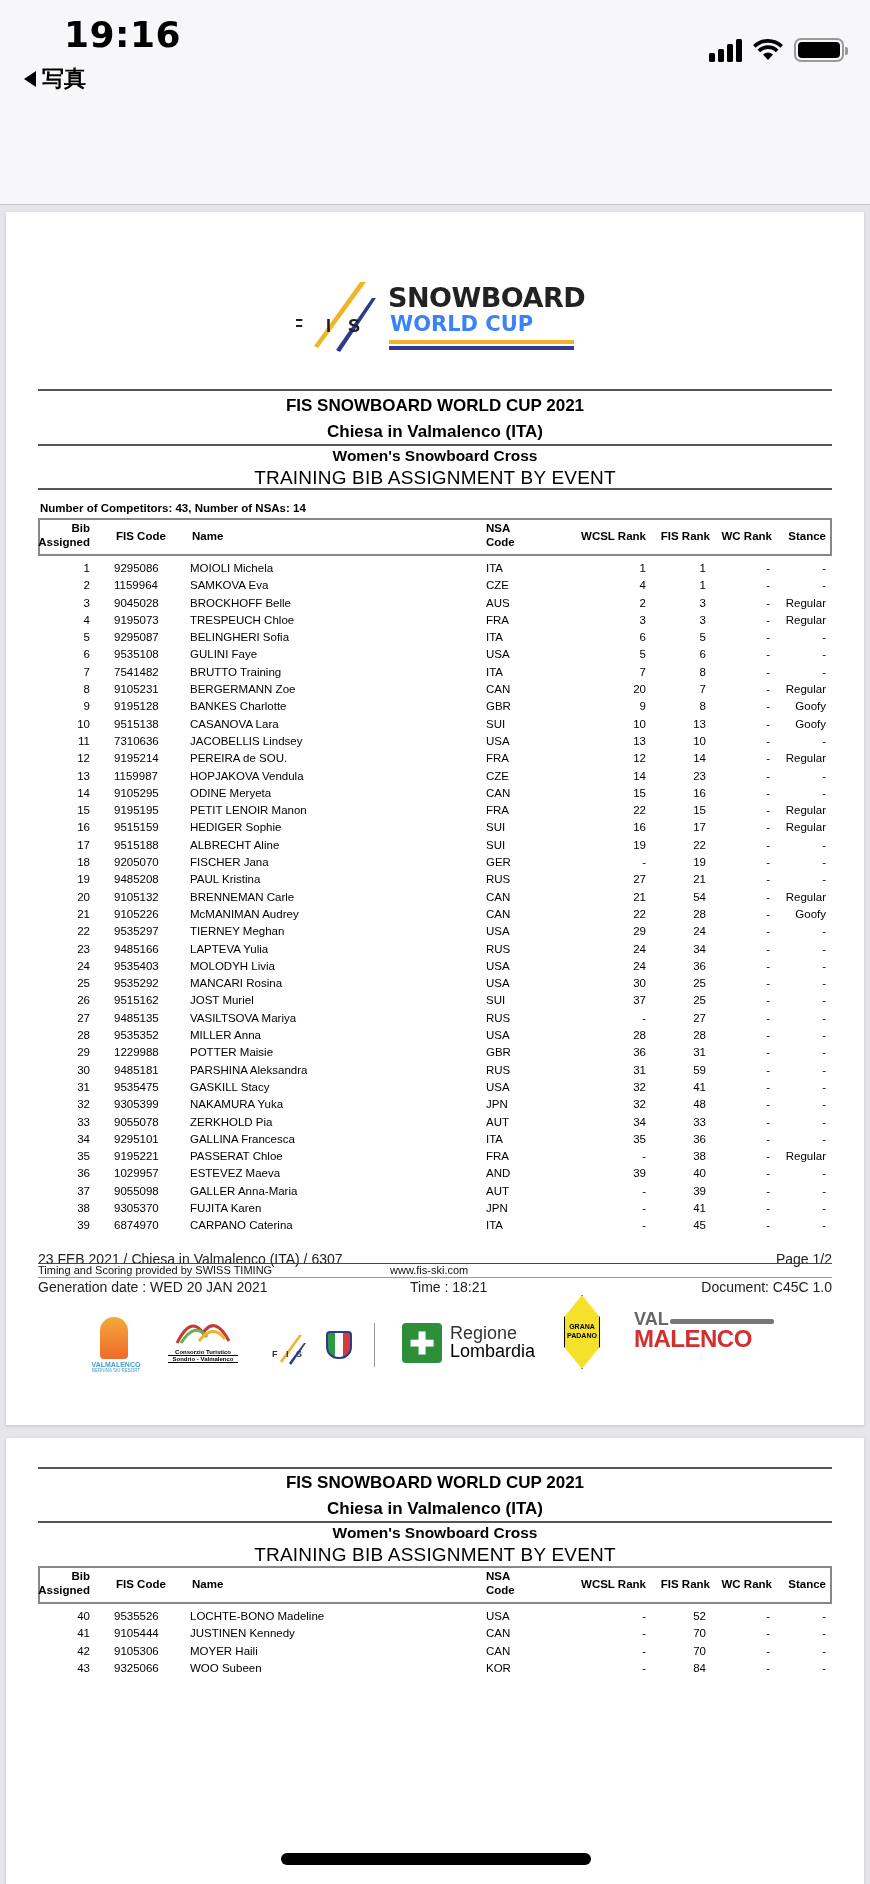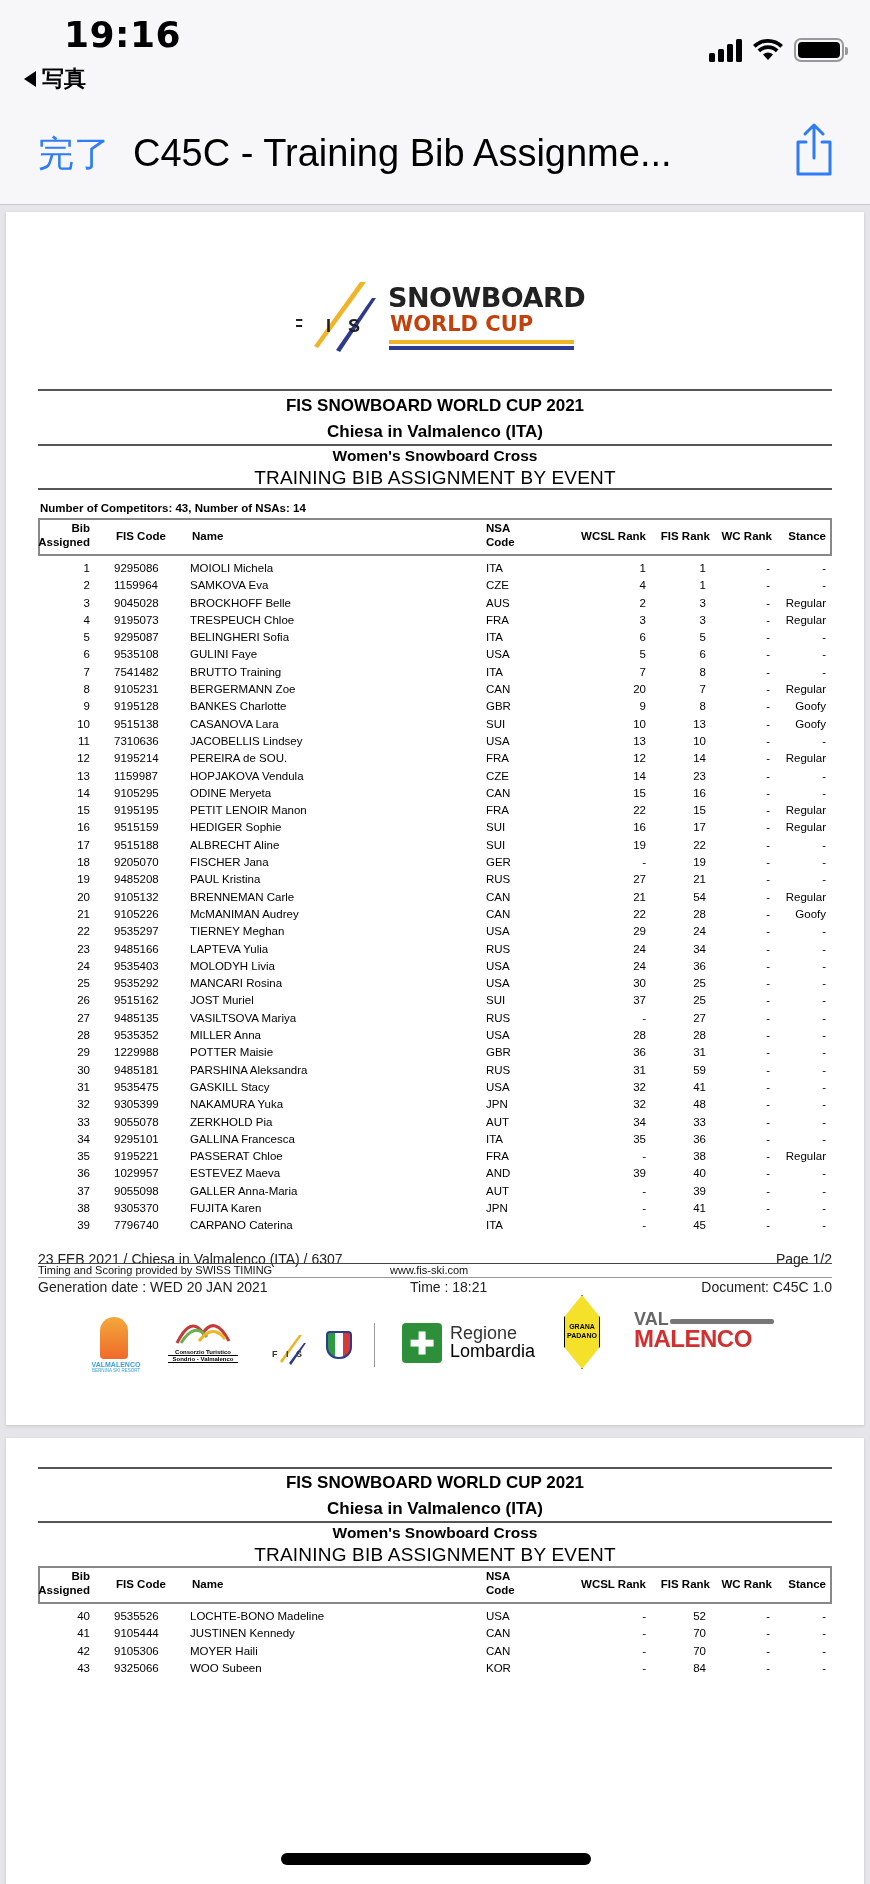--- a/index.html
+++ b/index.html
@@ -22,21 +22,21 @@
   .doc-title { position: absolute; left: 133px; top: 4px; font-size: 38px; font-weight: 500; font-family: "Liberation Sans", sans-serif; white-space: nowrap; }
   .share-btn { position: absolute; right: 34px; top: -6px; width: 44px; height: 56px; }
 
   
   .page { position: absolute; left: 6px; width: 858px; background: #fff; box-shadow: 0 1px 3px rgba(0,0,0,0.15); }
   .page1 { top: 212px; height: 1213px; }
   .page2 { top: 1438px; height: 460px; }
 
   .logo { position: absolute; left: 290px; top: 68px; width: 290px; height: 72px; }
   .logo-text1 { position: absolute; left: 92px; top: 2px; font-size: 27px; font-weight: 800; color: #222; font-family: "DejaVu Sans", sans-serif; letter-spacing: -0.5px; }
-  .logo-text2 { position: absolute; left: 94px; top: 32px; font-size: 21px; font-weight: 700; color: #c2410c; font-family: "DejaVu Sans", sans-serif; }
+  .logo-text2 { position: absolute; left: 94px; top: 32px; font-size: 21px; font-weight: 700; color: #3b82f6; font-family: "DejaVu Sans", sans-serif; }
   .logo-bar-y { position: absolute; left: 93px; top: 60px; width: 185px; height: 4px; background: #f0b428; }
   .logo-bar-b { position: absolute; left: 93px; top: 66px; width: 185px; height: 4px; background: #2e3a8c; }
 
   .hr { position: absolute; left: 32px; width: 794px; height: 2px; background: #555; }
   .h-title { position: absolute; left: 32px; width: 794px; text-align: center; }
   .t1 { font-size: 17px; font-weight: 700; }
   .t2 { font-size: 17px; font-weight: 700; }
   .t3 { font-size: 15.5px; font-weight: bold; }
   .t4 { font-size: 19px; letter-spacing: 0.2px; }
   .competitors { position: absolute; left: 34px; font-size: 11.5px; font-weight: 700; }
@@ -80,28 +80,20 @@
         <span style="height:23px"></span>
     </div>
     <svg width="32" height="24" viewBox="0 0 32 24">
       <path d="M16 22 L11 16.5 A7.5 7.5 0 0 1 21 16.5 Z" fill="#000"></path>
       <path d="M5.5 11.5 A15 15 0 0 1 26.5 11.5 L23.8 14.3 A11 11 0 0 0 8.2 14.3 Z" fill="#000"></path>
       <path d="M1 7 A21.5 21.5 0 0 1 31 7 L28.3 9.7 A17.5 17.5 0 0 0 3.7 9.7 Z" fill="#000"></path>
     </svg>
     <div class="battery">
         <div class="battery-fill"></div>
       </div>
-  </div>
-  <div class="nav-row">
-    <div class="done-btn">完了</div>
-    <div class="doc-title">C45C - Training Bib Assignme...</div>
-    <svg class="share-btn" viewBox="0 0 44 56">
-      <path d="M14 20 H6 V52 H38 V20 H30" fill="none" stroke="#2f7cf6" stroke-width="3" stroke-linejoin="round" stroke-linecap="round"></path>
-      <path d="M22 36 V4 M13 12 L22 3 L31 12" fill="none" stroke="#2f7cf6" stroke-width="3" stroke-linecap="round" stroke-linejoin="round"></path>
-    </svg>
   </div>
 </div>
 
 <div class="page page1">
   <div class="logo">
     <svg width="90" height="72" viewBox="0 0 90 72" style="position:absolute;left:0;top:0">
       <path d="M22 68 L70 2 L64 2 L18 66 Z" fill="#f0b428"></path>
       <path d="M44 72 L80 18 L76 18 L40 70 Z" fill="#2e3a8c"></path>
       <text x="-4" y="52" font-family="Liberation Sans, sans-serif" font-size="18" font-weight="700" fill="#222">F</text>
       <text x="30" y="52" font-family="Liberation Sans, sans-serif" font-size="18" font-weight="700" fill="#222">I</text>
@@ -516,21 +508,21 @@
         <span class="c-fis">9305370</span>
         <span class="c-name">FUJITA Karen</span>
         <span class="c-nsa">JPN</span>
         <span class="c-wcsl">-</span>
         <span class="c-fisr">41</span>
         <span class="c-wc">-</span>
         <span class="c-stance">-</span>
       </div>
       <div class="row">
         <span class="c-bib">39</span>
-        <span class="c-fis">7796740</span>
+        <span class="c-fis">6874970</span>
         <span class="c-name">CARPANO Caterina</span>
         <span class="c-nsa">ITA</span>
         <span class="c-wcsl">-</span>
         <span class="c-fisr">45</span>
         <span class="c-wc">-</span>
         <span class="c-stance">-</span>
       </div>
     </div>
 
   <div class="foot-small" style="left:32px;top:1039px">23 FEB 2021 / Chiesa in Valmalenco  (ITA) / 6307</div>

